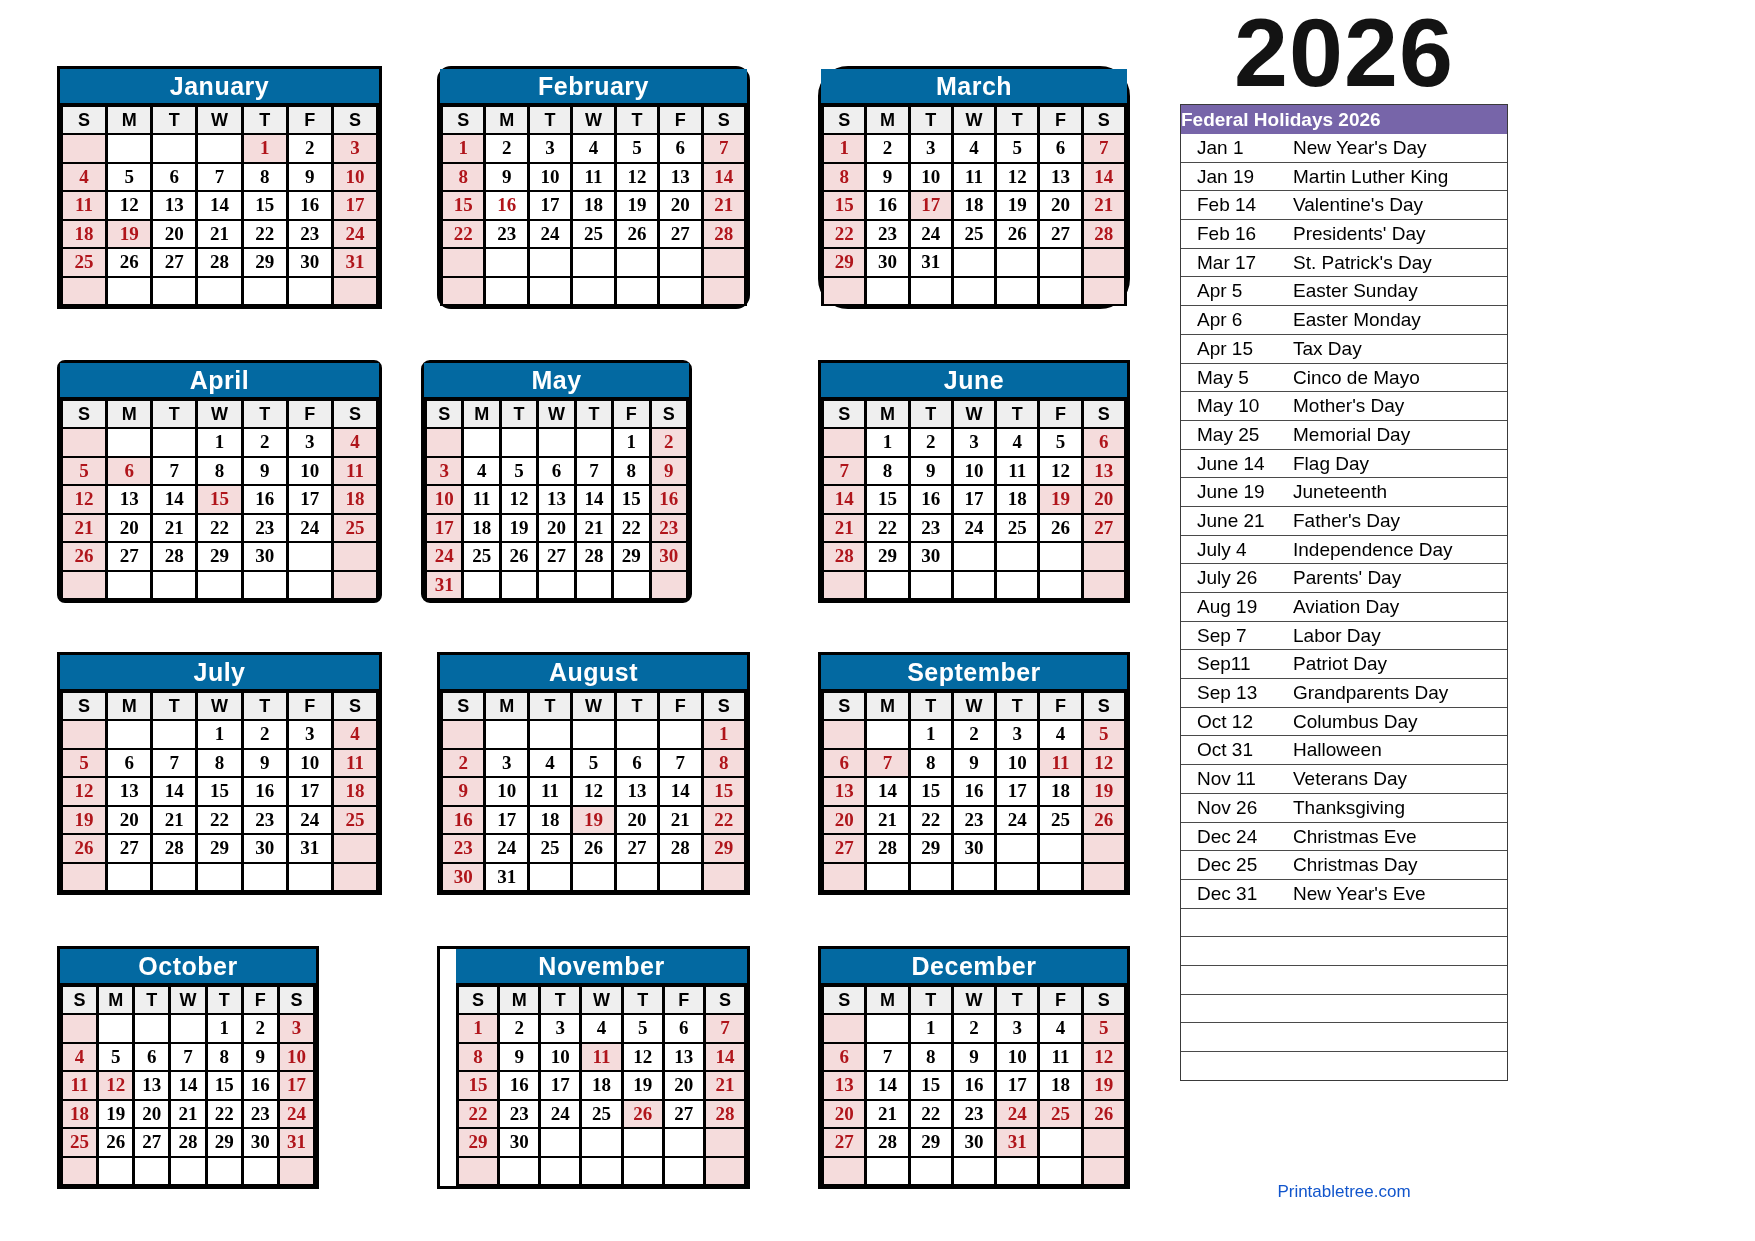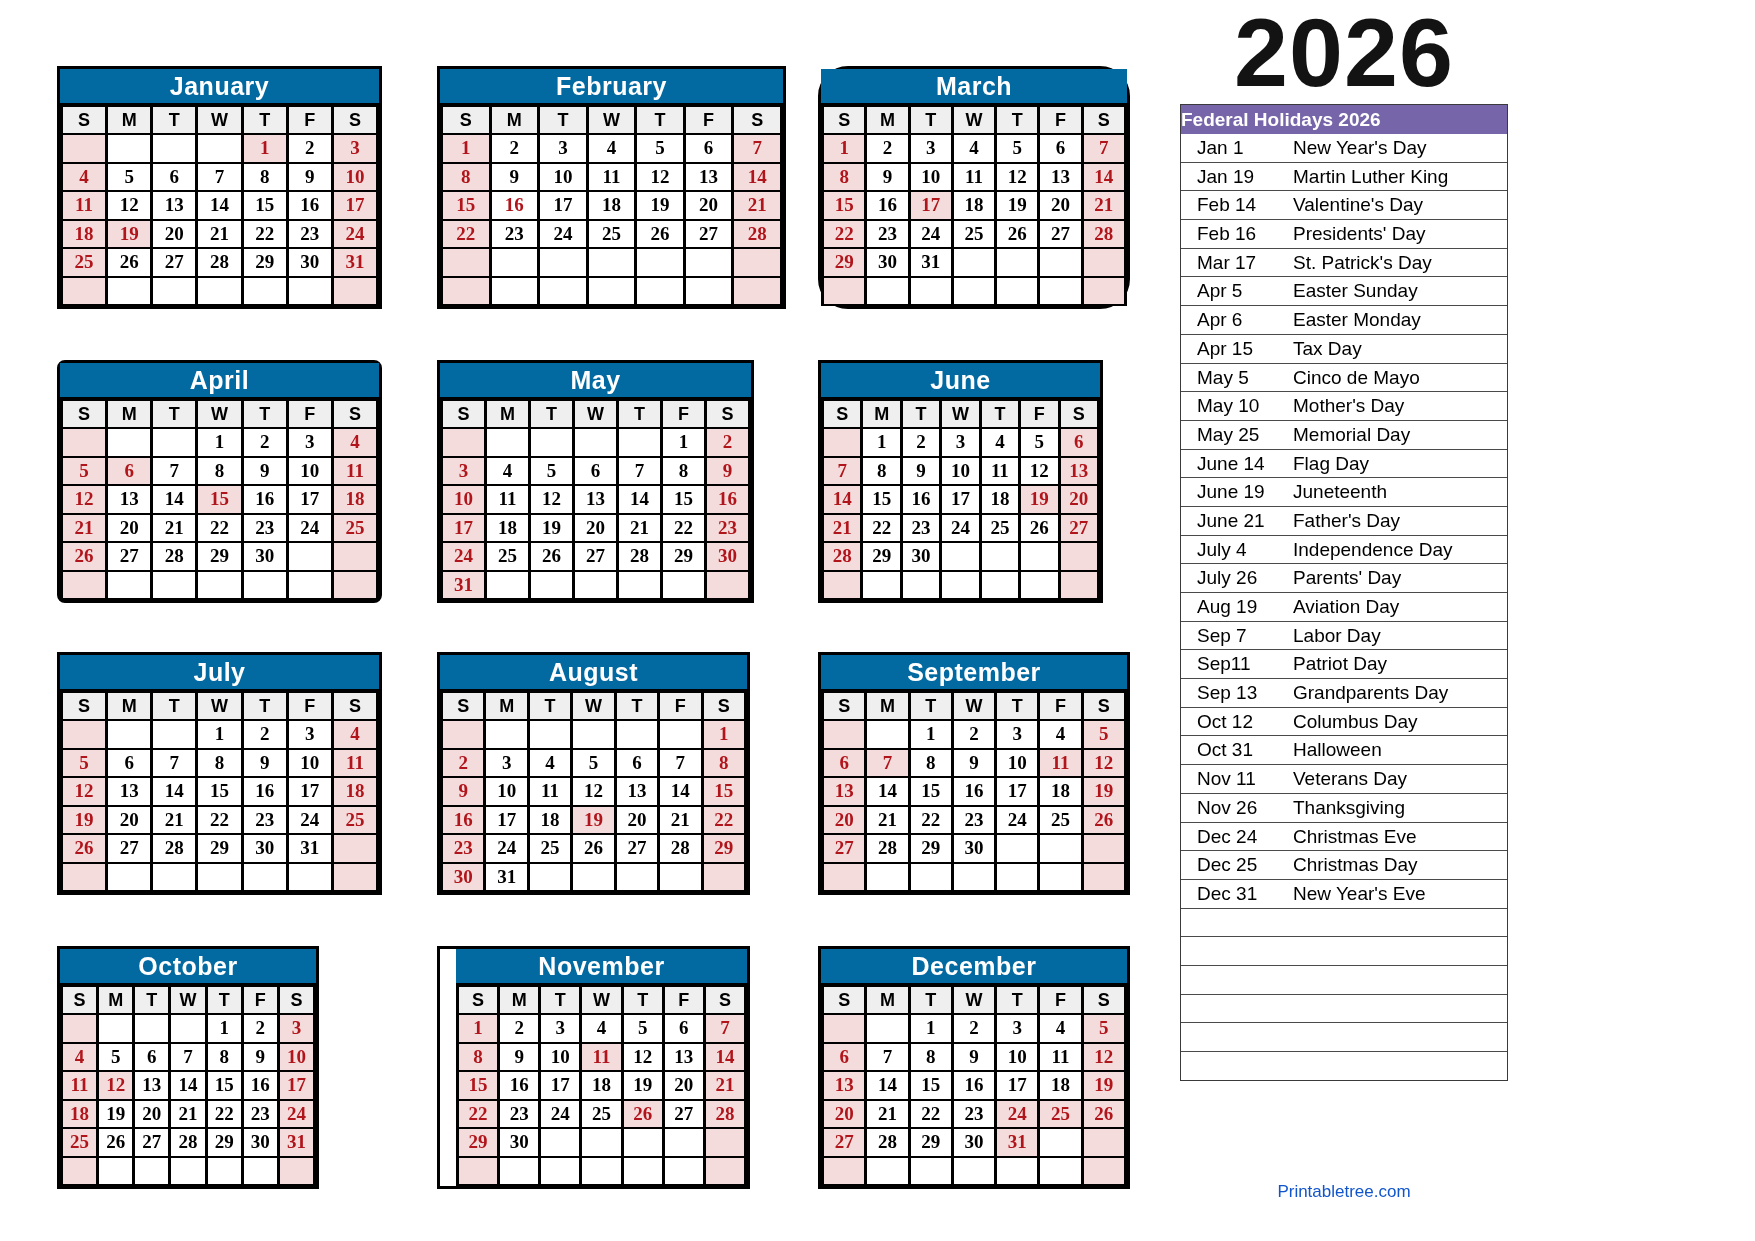--- a/index.html
+++ b/index.html
@@ -232,21 +232,21 @@
               <td></td>
               <td></td>
               <td></td>
               <td></td>
               <td></td>
               <td class="we"></td>
             </tr>
           </tbody>
         </table>
       </section>
-      <section class="month" style="left: 437px; top: 66px; width: 349px;">
+      <section class="month" style="left: 437px; top: 66px; width: 313px; border-radius: 14px;">
         <div class="month-title">February</div>
         <table>
           <thead>
             <tr>
               <th>S</th>
               <th>M</th>
               <th>T</th>
               <th>W</th>
               <th>T</th>
               <th>F</th>
@@ -448,21 +448,21 @@
               <td></td>
               <td></td>
               <td></td>
               <td></td>
               <td></td>
               <td class="we"></td>
             </tr>
           </tbody>
         </table>
       </section>
-      <section class="month" style="left: 437px; top: 360px; width: 317px;">
+      <section class="month" style="left: 421px; top: 360px; width: 271px; border-radius: 9px;">
         <div class="month-title">May</div>
         <table>
           <thead>
             <tr>
               <th>S</th>
               <th>M</th>
               <th>T</th>
               <th>W</th>
               <th>T</th>
               <th>F</th>
@@ -520,21 +520,21 @@
               <td></td>
               <td></td>
               <td></td>
               <td></td>
               <td></td>
               <td class="we"></td>
             </tr>
           </tbody>
         </table>
       </section>
-      <section class="month" style="left: 818px; top: 360px; width: 285px;">
+      <section class="month" style="left: 818px; top: 360px; width: 312px;">
         <div class="month-title">June</div>
         <table>
           <thead>
             <tr>
               <th>S</th>
               <th>M</th>
               <th>T</th>
               <th>W</th>
               <th>T</th>
               <th>F</th>

